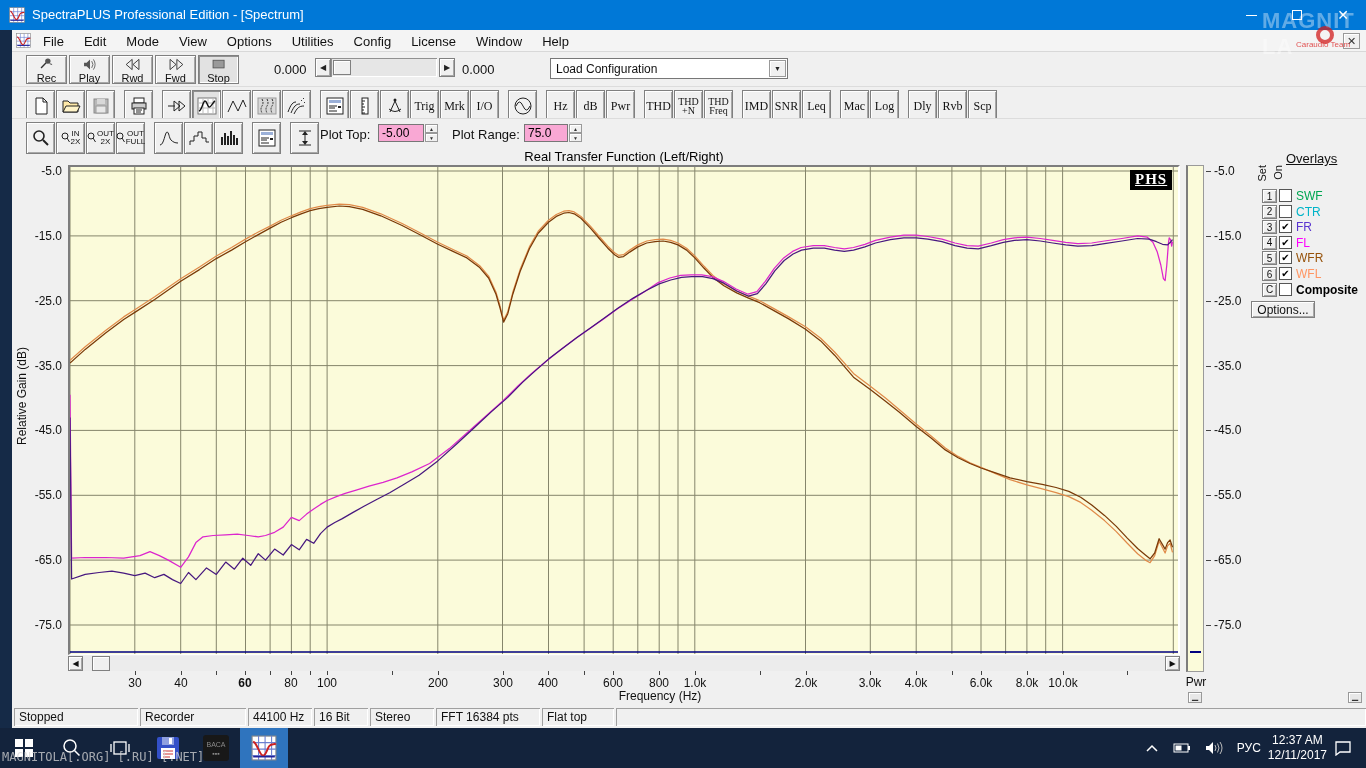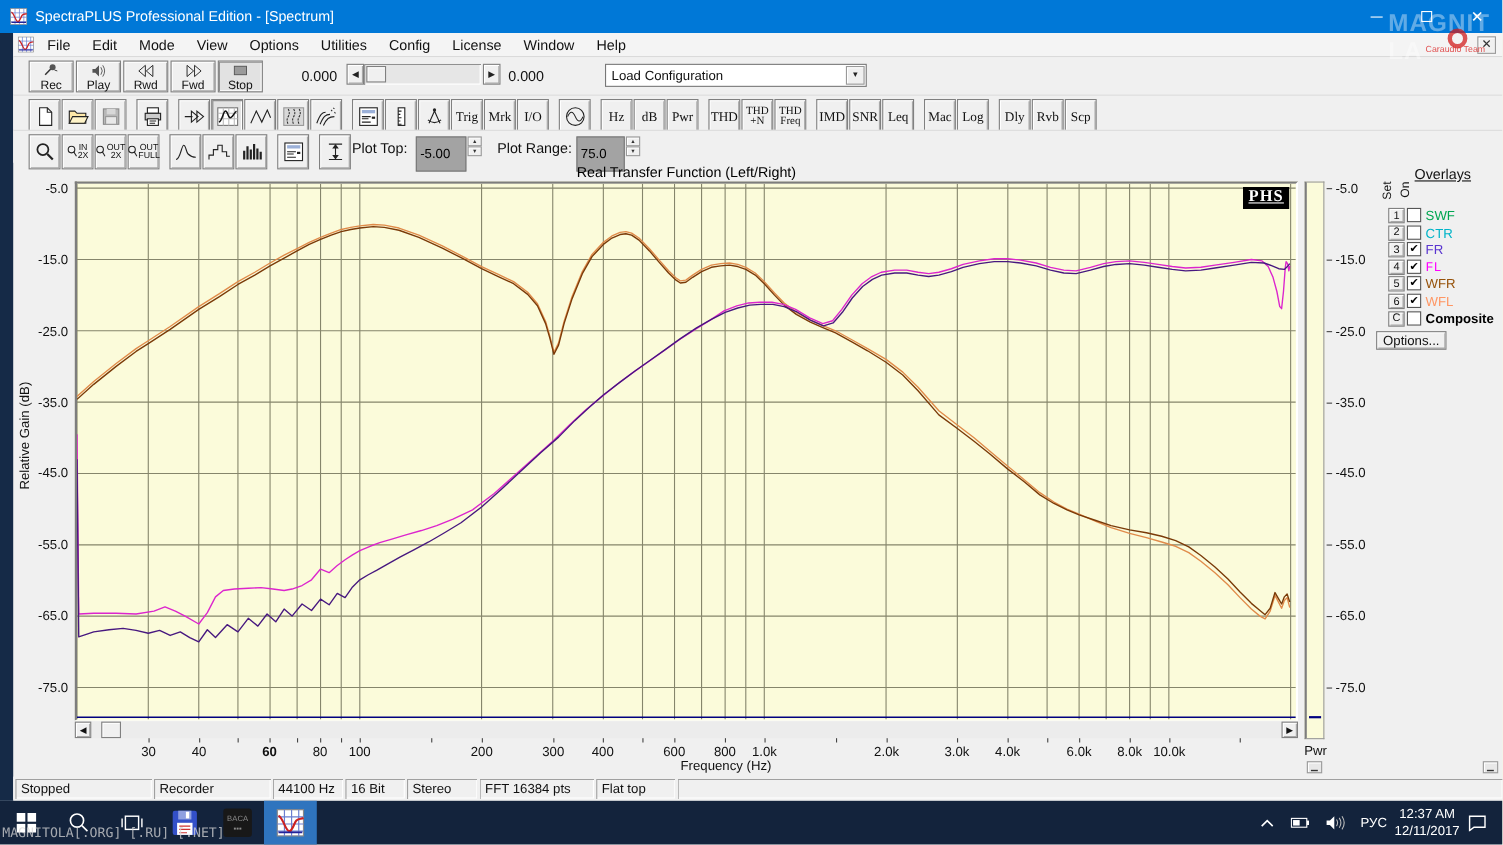--- a/index.html
+++ b/index.html
@@ -36,21 +36,21 @@
   .tb-btn { position:absolute; top:3px; width:29px; height:32px; font-size:12px; color:#111; font-family:"Liberation Serif", serif; }
   .tb-btn .two-line { font-size:10px; line-height:9px; text-align:center; }
   .small-num { position:absolute; font-size:13px; color:#111; top:10px; }
   .slider-arrow { position:absolute; top:6px; width:16px; height:19px; font-size:8px; color:#222; }
   .slider-track { position:absolute; top:6px; height:19px; background:#e6e6e6; box-shadow:inset 1px 1px 0 #909090, inset -1px -1px 0 #fff; }
   .slider-thumb { position:absolute; left:2px; top:2px; width:18px; height:15px; background:#f0f0f0; border:1px solid #808080; box-shadow:inset 1px 1px 0 #fff; }
   .combo { position:absolute; left:538px; top:6px; width:238px; height:21px; background:#fff; border:1px solid #777; font-size:12px; color:#111; }
   .combo .cval { position:absolute; left:5px; top:3px; }
   .combo .carrow { position:absolute; right:1px; top:1px; width:17px; height:17px; background:#f0f0f0; border:1px solid #999; box-shadow:inset 1px 1px 0 #fff; font-size:7px; text-align:center; line-height:16px; color:#222; }
   .fieldlabel { position:absolute; top:8px; font-size:13px; color:#111; }
-  .numinput { position:absolute; top:5px; height:32px; background:#a3a3a3; border:1px solid #777; font-size:12px; padding:0 3px; font-family:"Liberation Sans",sans-serif; }
+  .numinput { position:absolute; top:5px; height:18px; background:#f9a8d4; border:1px solid #777; font-size:12px; padding:0 3px; font-family:"Liberation Sans",sans-serif; }
   .spinner { position:absolute; top:5px; width:13px; height:19px; }
   .spinner div { position:absolute; left:0; width:13px; height:9px; background:#f0f0f0; border:1px solid #999; box-shadow:inset 1px 1px 0 #fff; font-size:5px; text-align:center; line-height:8px; color:#333; }
   .spinner .up { top:0; } .spinner .dn { top:9px; }
 
   
   .plot-title { left:68px; top:149px; width:1112px; text-align:center; font-size:13px; color:#000; }
   .ylab { left:-48px; top:389px; width:140px; height:14px; text-align:center; font-size:12px; color:#111; transform:rotate(-90deg); }
   .plotbox { left:68px; top:165px; width:1112px; height:490px; background:#FBFBDA; border-top:2px solid #7d7d7d; border-left:2px solid #7d7d7d; border-right:2px solid #fff; border-bottom:1px solid #fff; }
   .phs-badge { left:1130px; top:170px; background:#000; color:#fff; font-family:"Liberation Serif",serif; font-weight:bold; font-size:15px; padding:1px 5px 2px 5px; text-decoration:underline; letter-spacing:1px; }
   .ytick-label { position:absolute; width:42px; text-align:right; font-size:12px; color:#111; }
@@ -558,21 +558,21 @@
       <div class="ov-check" style="top: 189px;"></div>
       <div class="ov-label" style="top: 189px; color: rgb(0, 166, 81);">SWF</div>
       <div class="ov-row-btn btn3d" style="top: 204.6px;">2</div>
       <div class="ov-check" style="top: 204.6px;"></div>
       <div class="ov-label" style="top: 204.6px; color: rgb(0, 180, 200);">CTR</div>
       <div class="ov-row-btn btn3d" style="top: 220.2px;">3</div>
       <div class="ov-check" style="top: 220.2px;">✔</div>
       <div class="ov-label" style="top: 220.2px; color: rgb(90, 53, 208);">FR</div>
       <div class="ov-row-btn btn3d" style="top: 235.8px;">4</div>
       <div class="ov-check" style="top: 235.8px;">✔</div>
-      <div class="ov-label" style="top: 235.8px; color: rgb(255, 0, 255); font-family: Liberation Mono, monospace;">FL</div>
+      <div class="ov-label" style="top: 235.8px; color: rgb(255, 0, 255);">FL</div>
       <div class="ov-row-btn btn3d" style="top: 251.4px;">5</div>
       <div class="ov-check" style="top: 251.4px;">✔</div>
       <div class="ov-label" style="top: 251.4px; color: rgb(150, 82, 10);">WFR</div>
       <div class="ov-row-btn btn3d" style="top: 267px;">6</div>
       <div class="ov-check" style="top: 267px;">✔</div>
       <div class="ov-label" style="top: 267px; color: rgb(255, 150, 99);">WFL</div>
       <div class="ov-row-btn btn3d" style="top: 282.6px;">C</div>
       <div class="ov-check" style="top: 282.6px;"></div>
       <div class="ov-label" style="top: 282.6px; color: rgb(0, 0, 0); font-weight: bold;">Composite</div>
     </div>

